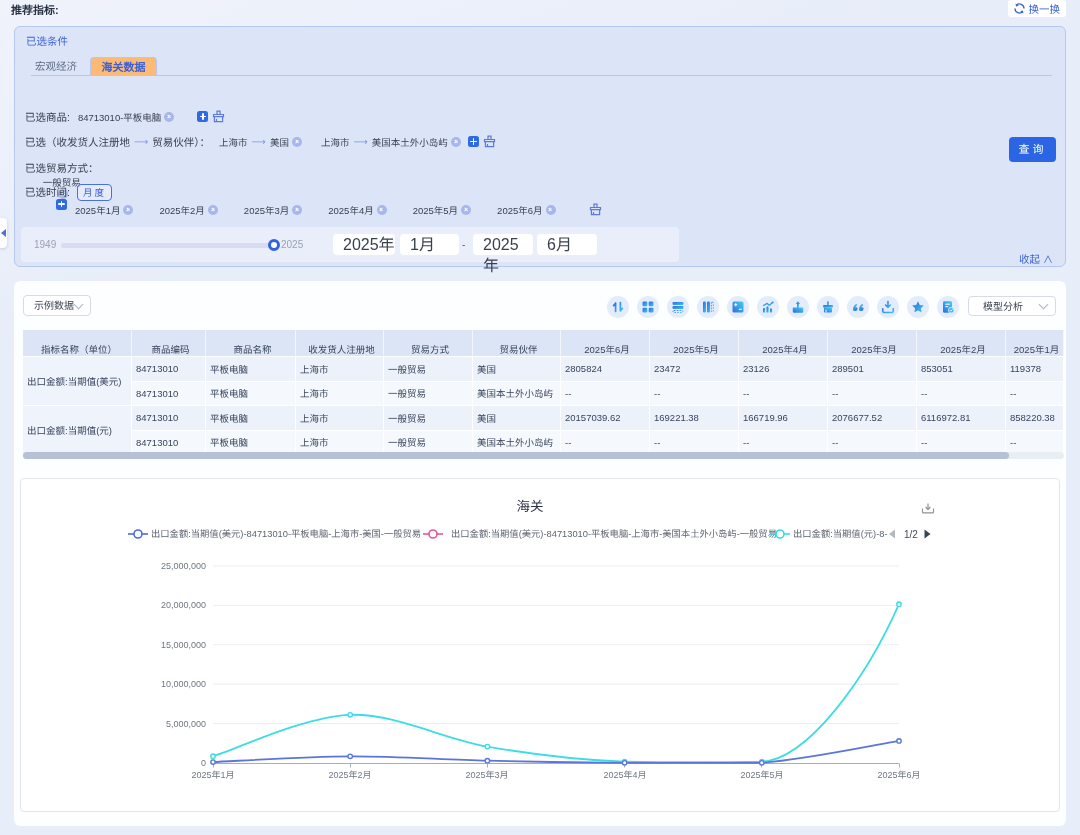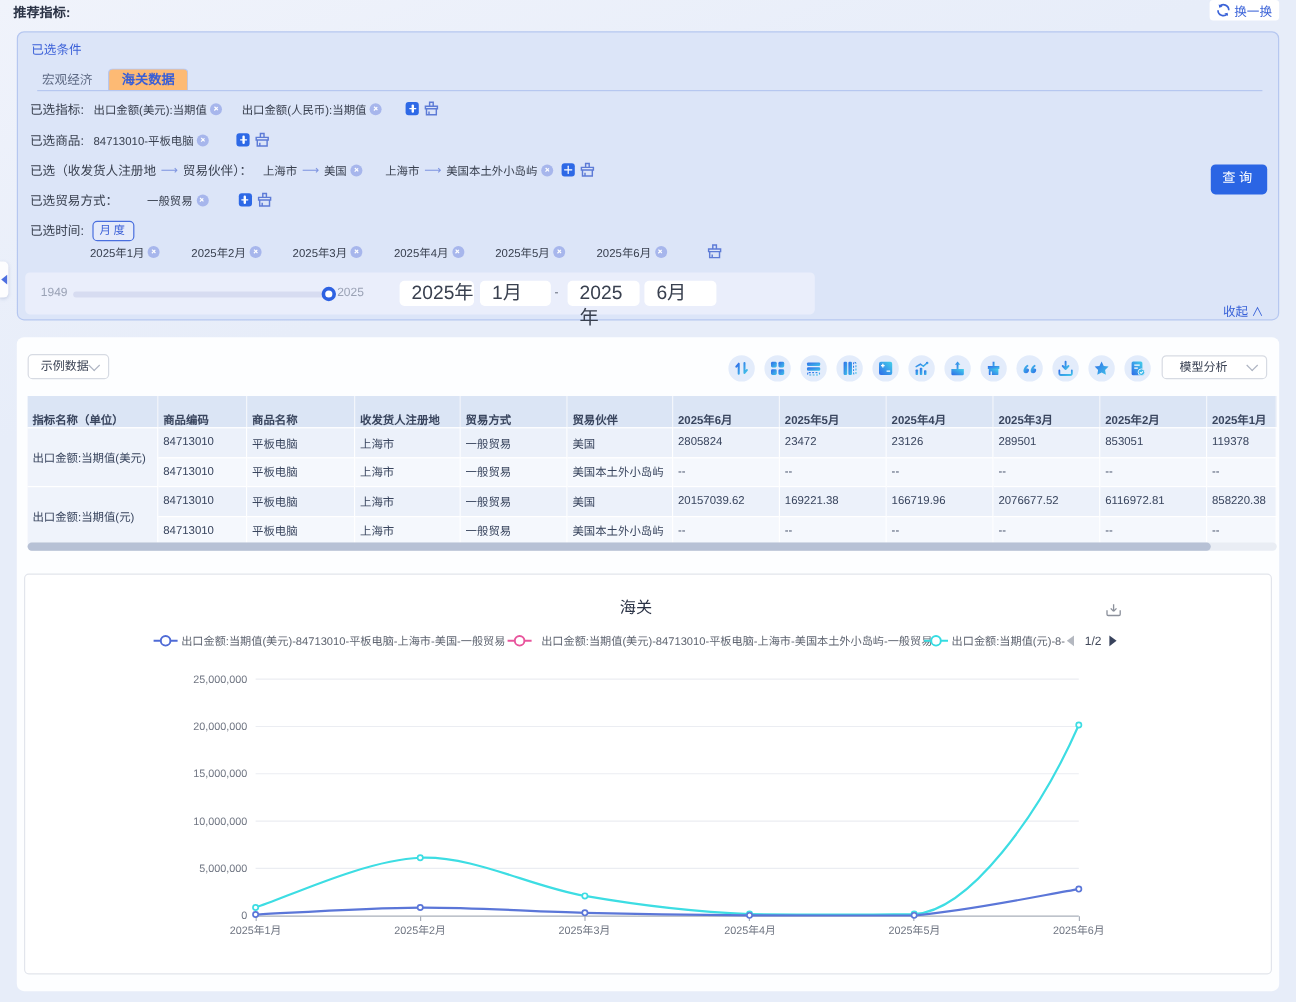--- a/index.html
+++ b/index.html
@@ -46,21 +46,21 @@
 
   
   .card { left:14px; top:281px; width:1052px; height:545px; background:#fdfeff; border-radius:6px; }
   .sel { position:absolute; border:1px solid #d7dbe3; border-radius:4px; background:#fff; color:#3a4254; font-size:10px; }
   .sel .caret { position:absolute; right:8px; top:50%; width:7px; height:7px; margin-top:-5px; border-right:1.4px solid #aeb4c2; border-bottom:1.4px solid #aeb4c2; transform:rotate(45deg); }
   .iconbtn { position:absolute; width:22px; height:22px; border-radius:50%; background:#e3ecfb; top:15px; }
   .iconbtn svg { position:absolute; left:4px; top:4px; }
 
   
   table.grid { position:absolute; left:9px; top:49px; border-collapse:separate; border-spacing:0; table-layout:fixed; font-size:9.5px; }
-  table.grid th { background:#dbe5f5; color:#39455e; font-weight:bold; text-align:left; height:23px; padding:12px 0 0 4px; border-right:1.5px solid #f3f6fb; box-sizing:border-box; white-space:nowrap; overflow:hidden; }
+  table.grid th { background:#dbe5f5; color:#39455e; font-weight:normal; text-align:center; height:23px; padding:12px 0 0 4px; border-right:1.5px solid #f3f6fb; box-sizing:border-box; white-space:nowrap; overflow:hidden; }
   table.grid td { height:24.5px; padding:0 0 0 4px; color:#39455e; border-right:1.5px solid #fff; border-top:1px solid #fff; box-sizing:border-box; white-space:nowrap; overflow:hidden; }
   .r-odd td { background:#ecf1fa; }
   .r-even td { background:#f5f8fd; }
   td.mcell { background:#eff3fb !important; }
   .sbar-track { position:absolute; left:9px; top:171px; width:1041px; height:7px; border-radius:4px; background:#e9edf4; }
   .sbar { position:absolute; left:9px; top:171px; width:986px; height:7px; border-radius:4px; background:#b7c1d5; }
 
   
   .chartbox { position:absolute; left:6px; top:197px; width:1040px; height:334px; border:1px solid #e2e5ec; border-radius:4px; background:#fff; }
   .ctitle { position:absolute; left:-10px; top:15.5px; width:100%; text-align:center; font-size:13.5px; font-weight:normal; color:#2b3346; }
@@ -79,35 +79,20 @@
     </svg>
     <span>换一换</span>
   </div>
 
   <div class="abs panel">
     <div class="abs panel-title">已选条件</div>
     <div class="abs tabs-line"></div>
     <div class="abs tab-idle">宏观经济</div>
     <div class="abs tab-active">海关数据</div>
 
-    <div class="frow" style="top:56.5px;">
-      <span class="lbl">已选指标:</span>
-      <span style="width:8px"></span>
-      <span class="tagtxt">出口金额(美元):当期值</span>
-      <span class="xclose"></span>
-      <span style="width:16px"></span>
-      <span class="tagtxt">出口金额(人民币):当期值</span>
-      <span class="xclose"></span>
-      <span style="width:20px"></span>
-      <span class="plusbtn"></span>
-      <span style="width:4px"></span>
-      <svg width="13" height="13" viewBox="0 0 13 13">
-        <path d="M5 1.2h3v3.3H5z M1.5 4.5h10v2.2h-10z M2.4 6.7h8.2v5h-8.2z M4.5 9 v2.7" fill="none" stroke="#5d7bd6" stroke-width="1.2"></path>
-      </svg>
-    </div>
 
     <div class="frow" style="top:82.5px;">
       <span class="lbl">已选商品:</span>
       <span style="width:8px"></span>
       <span class="tagtxt">84713010-平板电脑</span>
       <span class="xclose"></span>
       <span style="width:23px"></span>
       <span class="plusbtn"></span>
       <span style="width:4px"></span>
       <svg width="13" height="13" viewBox="0 0 13 13">
@@ -130,21 +115,21 @@
       <span class="tagtxt">美国本土外小岛屿</span>
       <span class="xclose"></span>
       <span style="width:7px"></span>
       <span class="plusbtn"></span>
       <span style="width:4px"></span>
       <svg width="13" height="13" viewBox="0 0 13 13">
         <path d="M5 1.2h3v3.3H5z M1.5 4.5h10v2.2h-10z M2.4 6.7h8.2v5h-8.2z M4.5 9 v2.7" fill="none" stroke="#5d7bd6" stroke-width="1.2"></path>
       </svg>
     </div>
 
-    <div class="frow" style="top:132.5px;">
+    <div class="frow" style="top:132.5px;flex-direction:column;">
       <span class="lbl">已选贸易方式：</span>
       <span style="width:24px"></span>
       <span class="tagtxt">一般贸易</span>
       <span class="xclose"></span>
       <span style="width:25px"></span>
       <span class="plusbtn"></span>
       <span style="width:4px"></span>
       <svg width="13" height="13" viewBox="0 0 13 13">
         <path d="M5 1.2h3v3.3H5z M1.5 4.5h10v2.2h-10z M2.4 6.7h8.2v5h-8.2z M4.5 9 v2.7" fill="none" stroke="#5d7bd6" stroke-width="1.2"></path>
       </svg>

